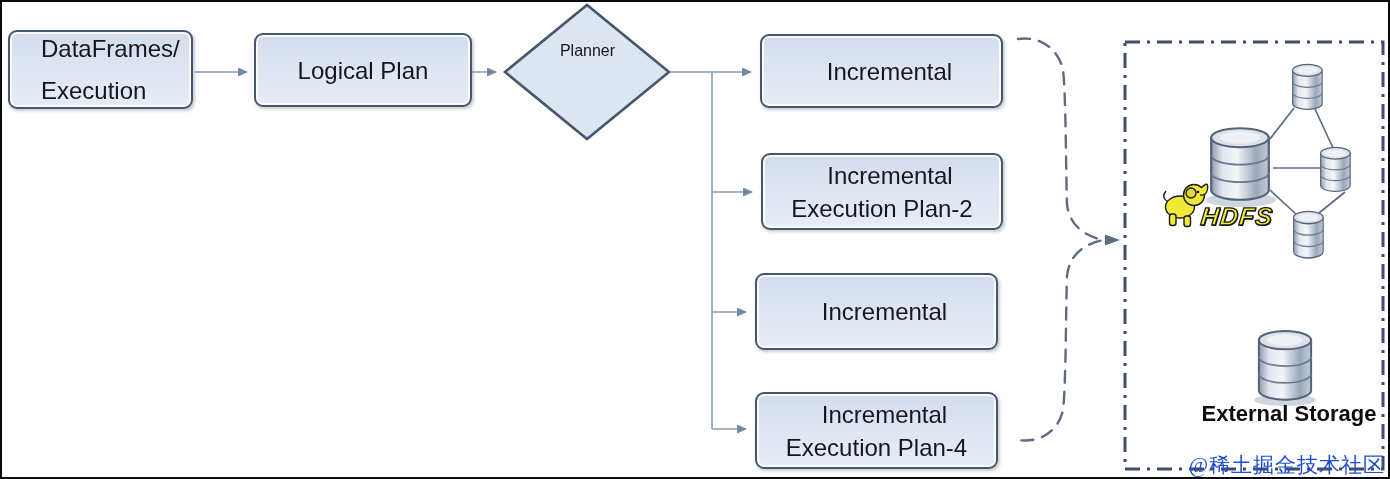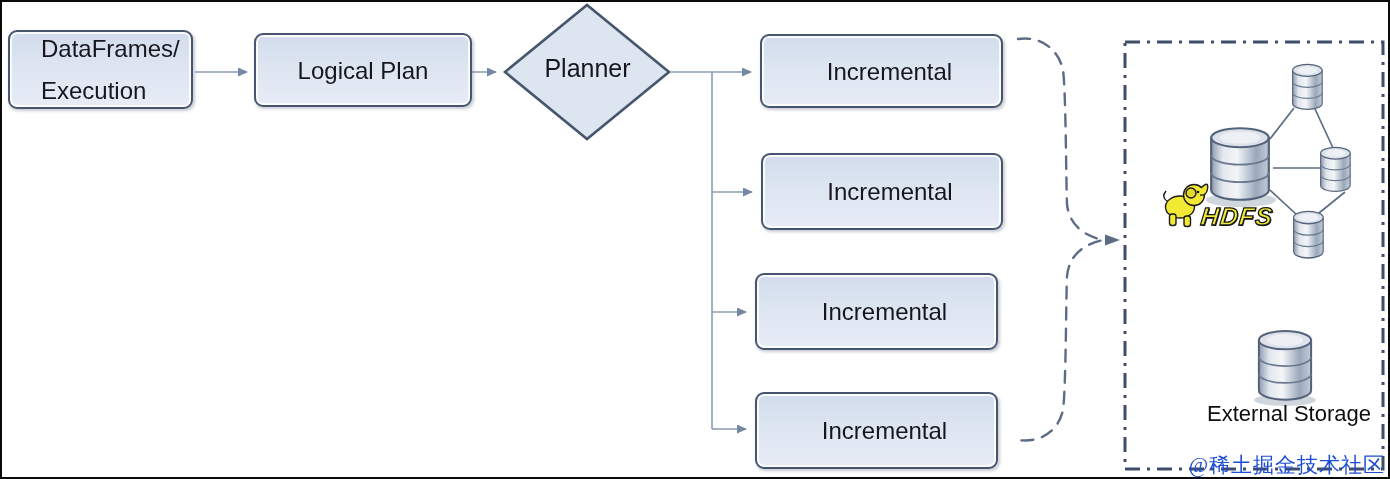--- a/index.html
+++ b/index.html
@@ -20,26 +20,26 @@
     border:2.5px solid #46566e;
     border-radius:9px;
     box-shadow:inset 0 0 0 2px rgba(255,255,255,0.85), 1.5px 2px 3px rgba(110,120,145,0.38);
     display:flex;flex-direction:column;justify-content:center;
     color:#16161e;font-size:24px;line-height:33px;
   }
   .node.center{align-items:center;text-align:center;}
   .node.left{align-items:flex-start;padding-left:31px;justify-content:space-between;}
   .plan-title{font-weight:normal;margin-left:16px;}
   .planner-label{
-    position:absolute;left:503px;top:52px;width:165px;
-    text-align:center;font-size:25px;color:#16161e;
+    position:absolute;left:503px;top:40px;width:165px;
+    text-align:center;font-size:16px;color:#16161e;
   }
   .ext-label{
     position:absolute;left:1198px;top:399px;width:178px;
-    text-align:center;font-size:22px;color:#0d0d0d;
+    text-align:center;font-size:22px;color:#0d0d0d;font-weight:bold;
   }
   .hdfs-label{
     position:absolute;left:1199px;top:200px;
     font-size:25px;font-weight:bold;font-style:italic;
     color:#f3ec35;
     -webkit-text-stroke:1.3px #151515;
     text-shadow:1px 1px 0 #151515;
     letter-spacing:1px;
     transform:skewX(-6deg);
   }
@@ -131,28 +131,30 @@
   </div>
 
   <div class="planner-label">Planner</div>
 
   <div class="node center" style="left:758px;top:32px;width:243px;height:74px;">
     <span class="plan-title">Incremental</span>
   </div>
 
   <div class="node center" style="left:759px;top:151px;width:242px;height:77px;">
     <span class="plan-title">Incremental</span>
+    <span>Execution Plan-2</span>
   </div>
 
   <div class="node center" style="left:753px;top:271px;width:243px;height:77px;">
     <span class="plan-title">Incremental</span>
   </div>
 
   <div class="node center" style="left:753px;top:390px;width:243px;height:77px;">
     <span class="plan-title">Incremental</span>
+    <span>Execution Plan-4</span>
   </div>
 
   <div class="hdfs-label">HDFS</div>
   <div class="ext-label">External Storage</div>
 
   <div class="watermark">@稀土掘金技术社区</div>
 
 </div>
 
 </body></html>

